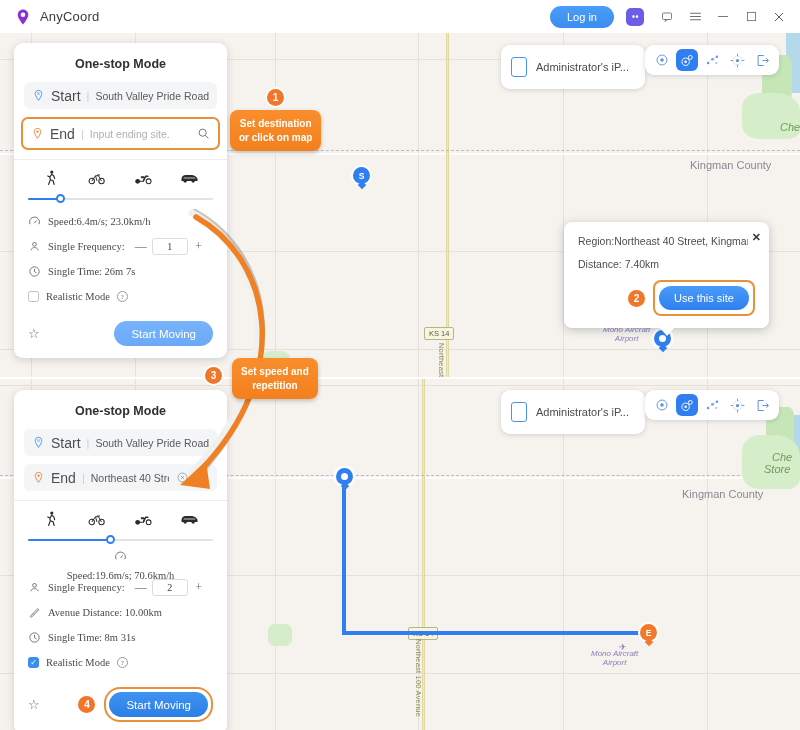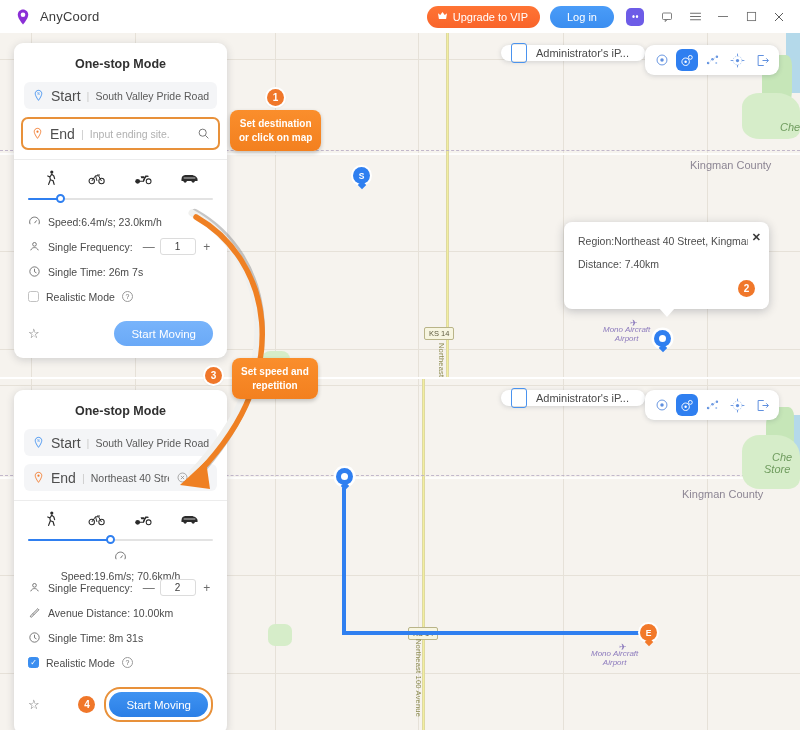--- a/index.html
+++ b/index.html
@@ -94,21 +94,21 @@
   }
   .pin-dot:after{
     content:""; position:absolute; left:50%; bottom:-4px; margin-left:-3px;
     width:6px;height:6px;background:#2f7ff0;transform:rotate(45deg);z-index:-1;
   }
   .pin-dot i{ position:absolute; left:5px; top:5px; width:7px;height:7px;border-radius:50%;background:#fff;}
   .route{ position:absolute; background:#2f7ff0; z-index:10; }
 
   
   .dev-chip{
-    position:absolute; background:#fff; border-radius:9px; height:16px;
+    position:absolute; background:#fff; border-radius:9px; height:44px;
     display:flex; align-items:center; gap:9px; padding:0 16px 0 10px;
     box-shadow:0 1px 5px rgba(40,50,70,.18); z-index:25; cursor:pointer;
   }
   .dev-ico{
     width:16px;height:20px;border:1.3px solid #4a93ef;border-radius:3px;
     display:flex;align-items:center;justify-content:center;
     font-size:9px;color:#4a93ef;
   }
   .dev-name{ font-size:11px; color:#4a4a4a; white-space:nowrap; }
   .map-tools{
@@ -181,21 +181,21 @@
   .mode{ flex:1; display:flex; align-items:center; justify-content:center;
          font-size:14px; color:#333; cursor:pointer; height:18px;}
   .slider{ position:relative; margin:7px 14px 0 14px; height:10px; }
   .slider-track{ position:absolute; left:0; right:0; top:4px; height:2px; background:#e3e3e3; border-radius:2px;}
   .slider-fill{ position:absolute; left:0; top:4px; height:2px; background:#2f7ff0; border-radius:2px;}
   .slider-knob{
     position:absolute; top:0px; width:9px;height:9px; border-radius:50%;
     background:#fff; border:2.5px solid #2f7ff0; cursor:pointer;
   }
 
-  .row{ display:flex; align-items:center; gap:7px; padding:0 14px; height:25px; }
+  .row{ display:flex; align-items:center; gap:7px; padding:0 14px; height:25px;font-family:Liberation Serif, serif; }
   .row-ico{ width:13px;height:13px;display:flex;align-items:center;justify-content:center;
             color:#5c5c5c; font-size:10px; flex:0 0 auto;}
   .row-txt{ font-size:10.5px; color:#4a4a4a; white-space:nowrap;}
   .freq-ctl{ display:flex; align-items:center; gap:0px; margin-left:2px;}
   .fq-btn{ width:14px;height:14px;display:flex;align-items:center;justify-content:center;
            color:#6c6c6c; font-size:12px; cursor:pointer;}
   .fq-box{
     width:36px;height:17px;border:1px solid #dcdcdc;border-radius:3px;background:#fff;
     display:flex;align-items:center;justify-content:center;font-size:10px;color:#3c3c3c;
     margin:0 4px;
@@ -244,28 +244,20 @@
   <div class="brand">
     <span class="brand-logo">
       <svg width="18" height="18" viewBox="0 0 24 24">
           <path d="M12 2C8.1 2 5 5.1 5 9c0 5.2 7 13 7 13s7-7.8 7-13c0-3.9-3.1-7-7-7z" fill="#8b2fd6"></path>
           <circle cx="12" cy="9" r="3.1" fill="#fff"></circle>
         </svg>
     </span>
     <span class="brand-name">AnyCoord</span>
   </div>
   <div class="tb-right">
-    <div class="vip-btn">
-      <span class="crown">
-        <svg width="11" height="9" viewBox="0 0 24 20">
-            <path d="M2 5l5 4 5-7 5 7 5-4-2 13H4L2 5z" fill="#fff"></path>
-          </svg>
-      </span>
-      <span>Upgrade to VIP</span>
-    </div>
     <div class="login-btn">
       <span>Log in</span>
     </div>
     <div class="disc">
       <svg width="12" height="9" viewBox="0 0 24 18">
           <ellipse cx="9" cy="9" rx="2.3" ry="3" fill="#fff"></ellipse>
           <ellipse cx="16" cy="9" rx="2.3" ry="3" fill="#fff"></ellipse>
         </svg>
     </div>
     <div class="tb-ico">
@@ -378,20 +370,25 @@
       </svg>
   </div>
 </div>
 
 <div class="popup" style="left:564px; top:222px; width:205px;">
   <span class="popup-close">✕</span>
   <div class="popup-row" style="max-width:170px; overflow:hidden;">Region:Northeast 40 Street, Kingman County</div>
   <div class="popup-row r2">Distance: 7.40km</div>
   <div class="popup-actions">
     <div class="badge" style="position:relative; box-shadow:0 0 0 2px #fff;">2</div>
+    <div class="use-site-wrap">
+      <div class="use-site">
+        <span>Use this site</span>
+      </div>
+    </div>
   </div>
 </div>
 
 <div class="map-div"></div>
 
 <div class="map" id="map-bottom">
   <div class="gridline-v" style="left:31px"></div>
   <div class="gridline-v" style="left:135px"></div>
   <div class="gridline-v" style="left:275px"></div>
   <div class="gridline-v" style="left:418px"></div>

